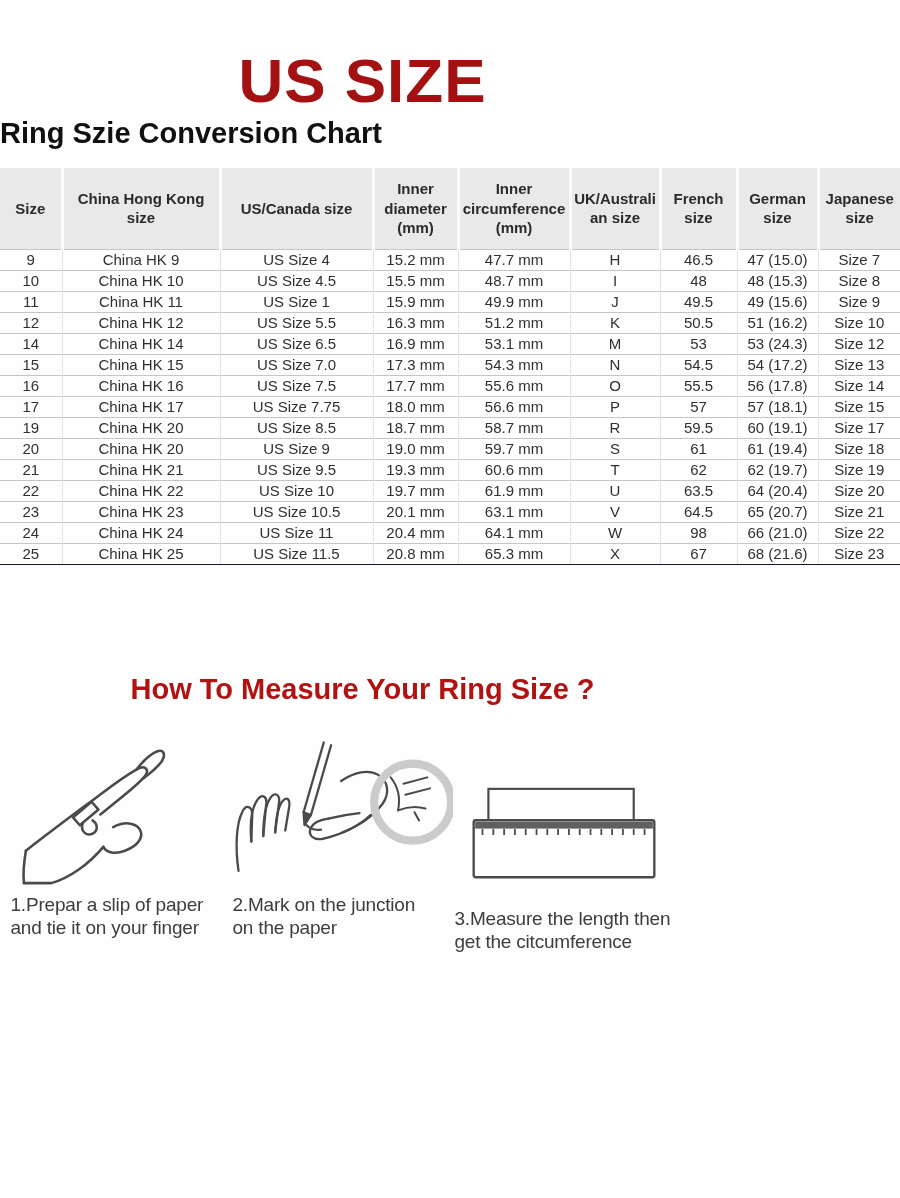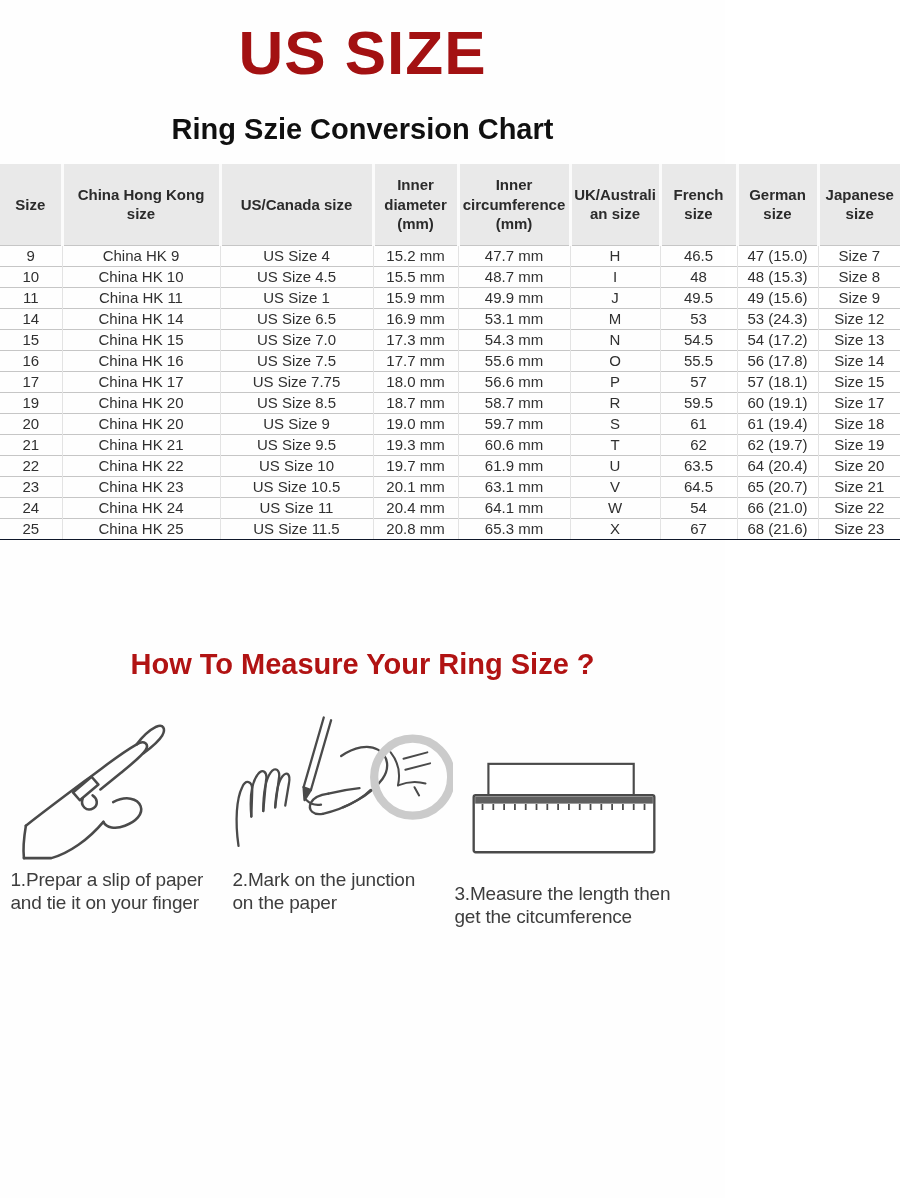--- a/index.html
+++ b/index.html
@@ -2,29 +2,29 @@
 <html><head>
 <meta charset="utf-8">
 <style>
   * { margin:0; padding:0; box-sizing:border-box; }
   html,body { background:#ffffff; }
   body {
     width:900px; height:1198px;
     font-family:"Liberation Sans","DejaVu Sans",sans-serif;
     color:#2e2e2e; overflow:hidden; position:relative;
   }
-  .page { width:725px; height:1198px; padding-top:22px; background:#fefefe; }
+  .page { width:725px; height:1198px; padding-top:50px; background:#fefefe; }
 
   .title {
     text-align:center; font-size:62px; font-weight:bold;
     color:#a31112; letter-spacing:1px; line-height:62px;
   }
   .subtitle {
-    text-align:center; font-size:29px; font-weight:bold;
-    color:#101010; margin-top:28px; line-height:34px;
+    font-size:29px; font-weight:bold;
+    color:#101010; margin-top:4px; line-height:34px;
   }
 
   table.conv {
     width:900px; margin-top:18px; border-collapse:collapse; table-layout:fixed;
     font-size:15px;
   }
   table.conv thead th {
     background:#e9e9e9; font-weight:bold; color:#2b2b2b;
     height:81px; vertical-align:middle; text-align:center;
     line-height:1.3; padding:2px 1px; overflow-wrap:break-word;
@@ -119,20 +119,31 @@
           <td>China HK 11</td>
           <td>US Size 1</td>
           <td>15.9 mm</td>
           <td>49.9 mm</td>
           <td>J</td>
           <td>49.5</td>
           <td>49 (15.6)</td>
           <td>Size 9</td>
         </tr>
         <tr>
+          <td>12</td>
+          <td>China HK 12</td>
+          <td>US Size 5.5</td>
+          <td>16.3 mm</td>
+          <td>51.2 mm</td>
+          <td>K</td>
+          <td>50.5</td>
+          <td>51 (16.2)</td>
+          <td>Size 10</td>
+        </tr>
+        <tr>
           <td>14</td>
           <td>China HK 14</td>
           <td>US Size 6.5</td>
           <td>16.9 mm</td>
           <td>53.1 mm</td>
           <td>M</td>
           <td>53</td>
           <td>53 (24.3)</td>
           <td>Size 12</td>
         </tr>
@@ -224,21 +235,21 @@
           <td>65 (20.7)</td>
           <td>Size 21</td>
         </tr>
         <tr>
           <td>24</td>
           <td>China HK 24</td>
           <td>US Size 11</td>
           <td>20.4 mm</td>
           <td>64.1 mm</td>
           <td>W</td>
-          <td>54</td>
+          <td>98</td>
           <td>66 (21.0)</td>
           <td>Size 22</td>
         </tr>
         <tr>
           <td>25</td>
           <td>China HK 25</td>
           <td>US Size 11.5</td>
           <td>20.8 mm</td>
           <td>65.3 mm</td>
           <td>X</td>

